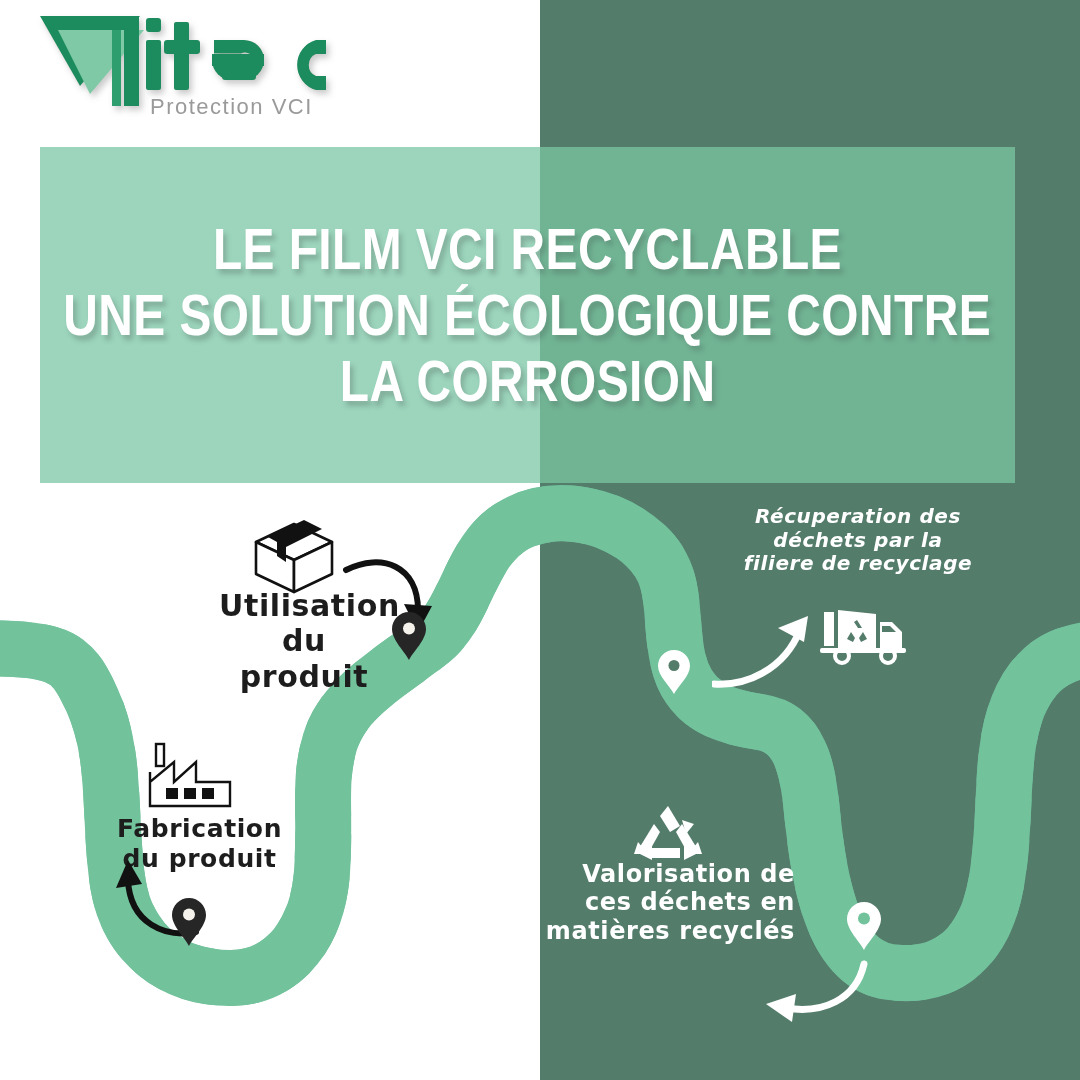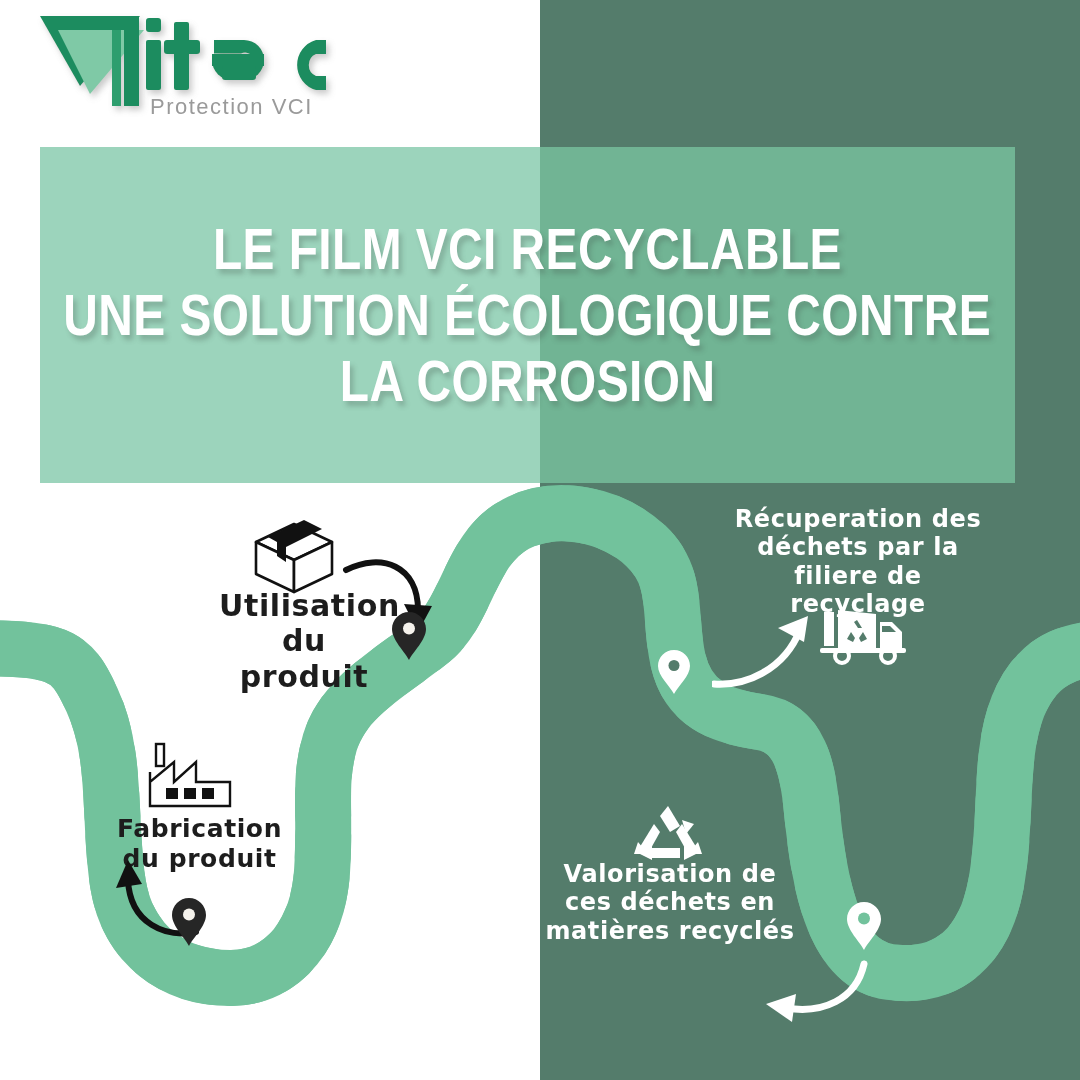--- a/index.html
+++ b/index.html
@@ -51,22 +51,22 @@
     font-weight:600;
     letter-spacing:0.6px;
     line-height:1.18;
     white-space:pre-line;
   }
   .lab.dark{color:#1d1d1d;}
   .lab.light{color:#ffffff;}
 
   #label-utilisation{left:219px;top:588px;width:170px;font-size:30px;text-align:center;}
   #label-fabrication{left:112px;top:802px;width:175px;font-size:25px;text-align:center;margin-top:12px;}
-  #label-recuperation{left:724px;top:505px;width:268px;font-size:24px;text-align:center;}
-  #label-valorisation{left:545px;top:860px;width:250px;font-size:24px;text-align:center;}
+  #label-recuperation{left:724px;top:505px;width:268px;font-size:20px;text-align:center;font-style:italic;}
+  #label-valorisation{left:545px;top:860px;width:250px;font-size:24px;text-align:right;}
 
   .icon{position:absolute;}
   #icon-box{left:252px;top:520px;width:84px;height:76px;}
   #icon-factory{left:144px;top:742px;width:92px;height:68px;}
   #icon-truck{left:818px;top:604px;width:92px;height:62px;}
   #icon-recycle{left:630px;top:802px;width:76px;height:70px;}
 
   .pin{position:absolute;}
   #pin-1{left:392px;top:612px;width:34px;height:48px;}
   #pin-2{left:172px;top:898px;width:34px;height:48px;}

